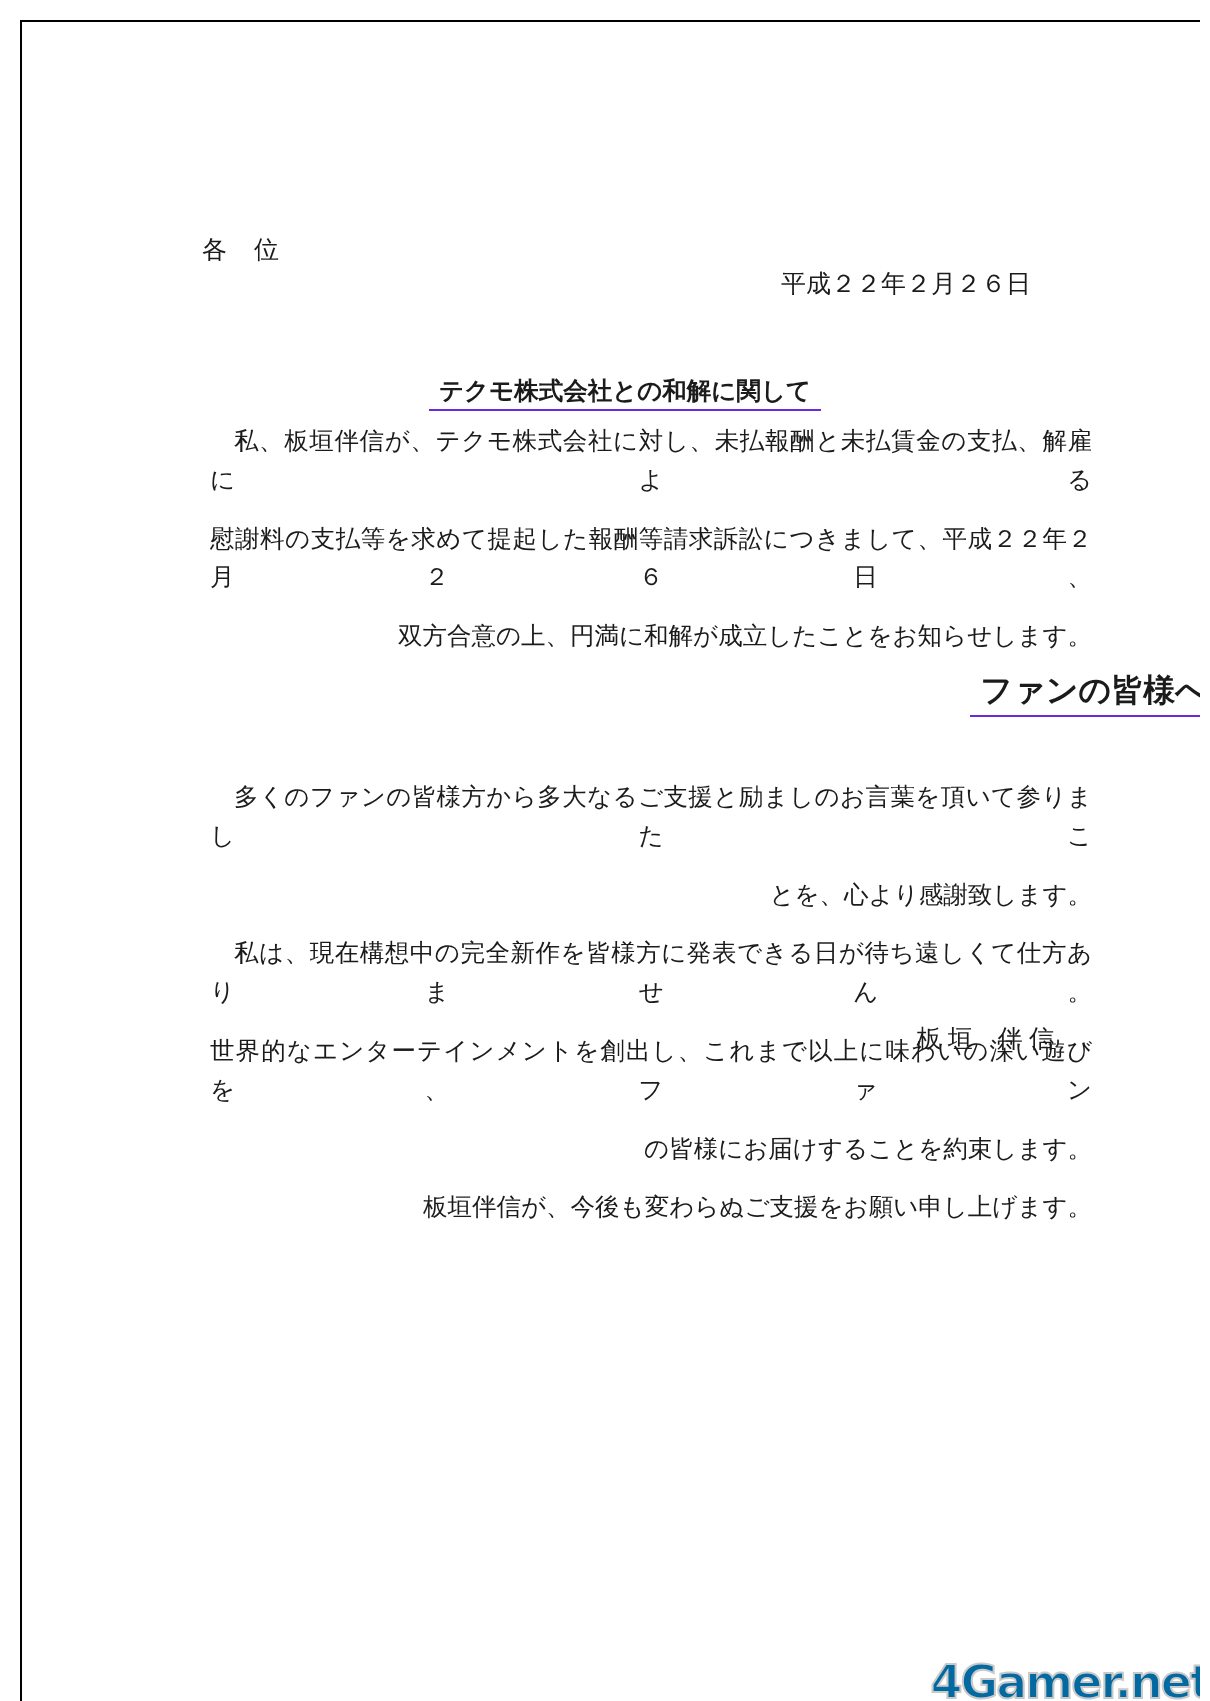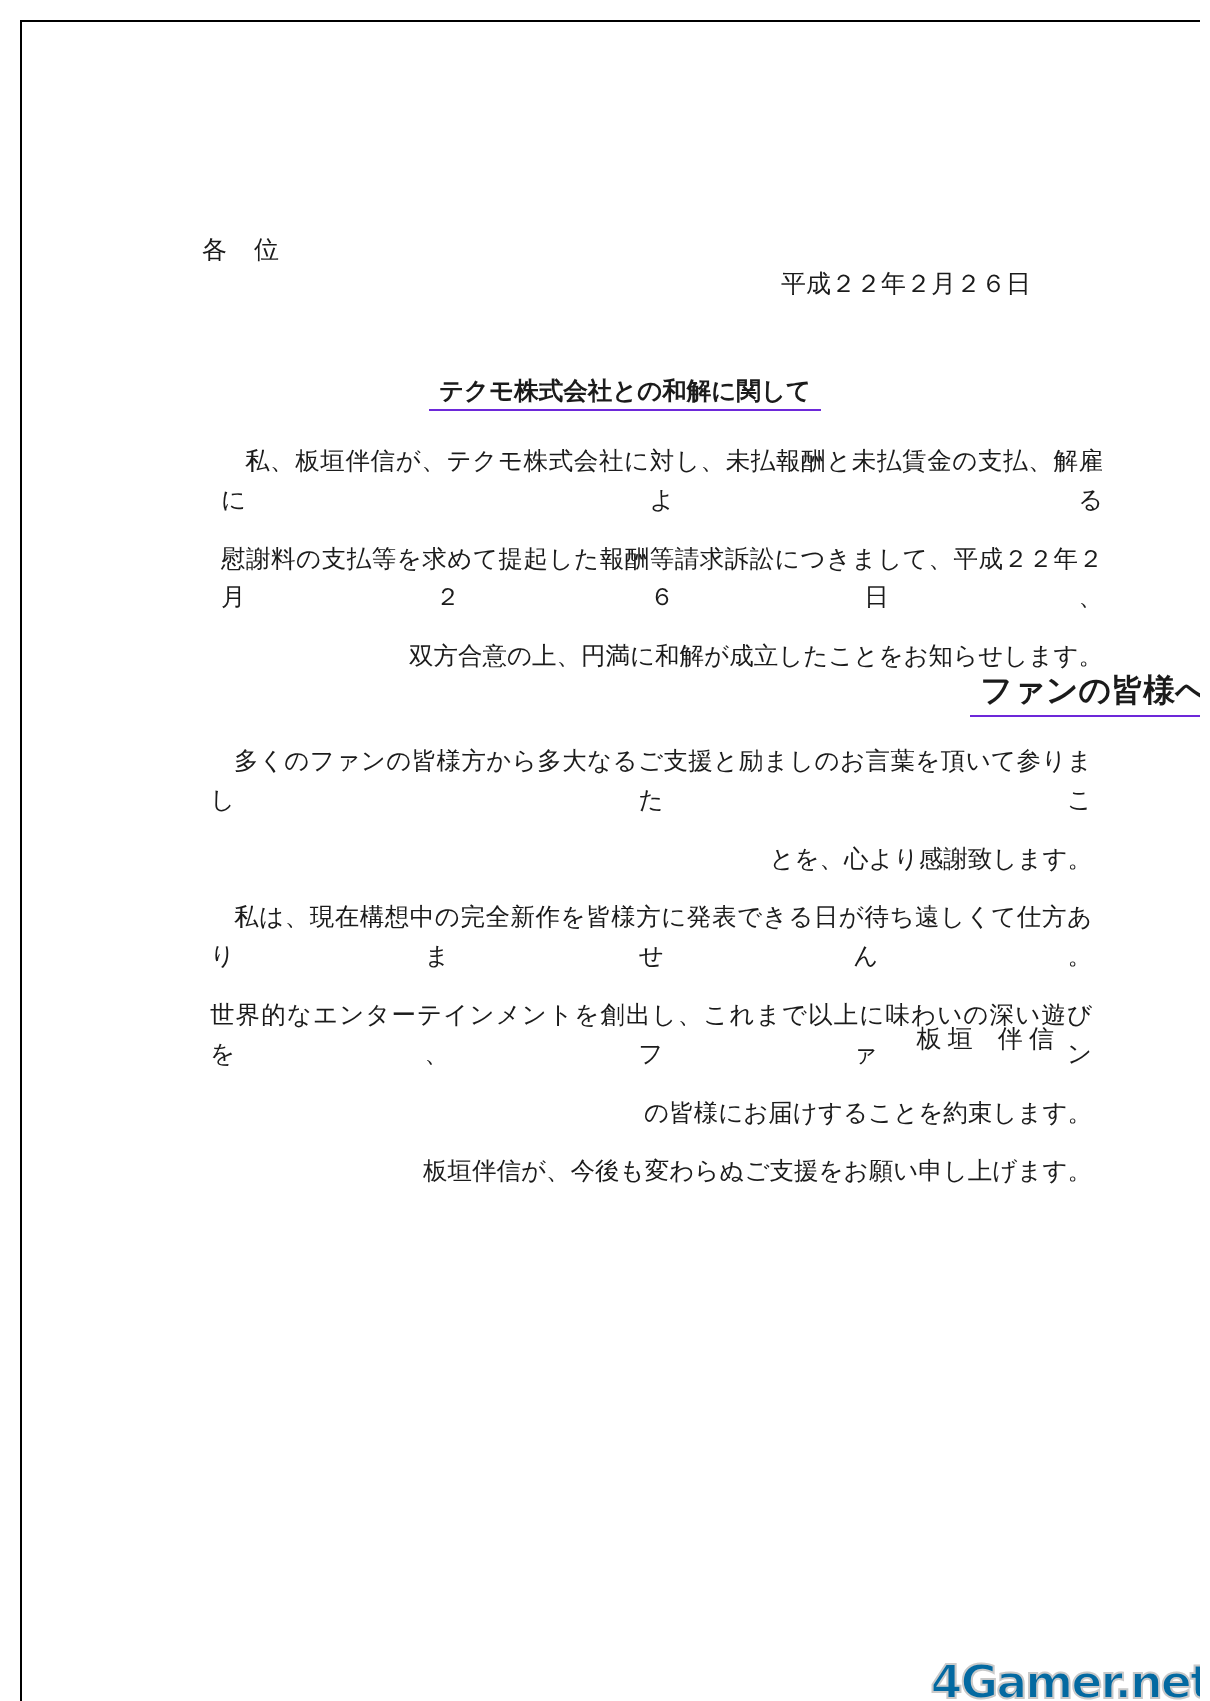--- a/index.html
+++ b/index.html
@@ -58,22 +58,22 @@
     border-bottom: 2px solid #6d28d9;
   }
 
   .para {
     position: absolute;
     left: 168px;
     width: 922px;
     font-size: 24.5px;
     line-height: 38.8px;
   }
-  #para1 { top: 400px; margin-left: 11px; }
-  #para2 { top: 700px; }
+  #para1 { top: 380px; }
+  #para2 { top: 736px; }
 
   .line { text-align: right; white-space: nowrap; }
   .line.justify {
     white-space: normal;
     text-align: justify;
     text-align-last: justify;
     text-justify: inter-character;
   }
   .line.indent { text-indent: 24px; }
 

